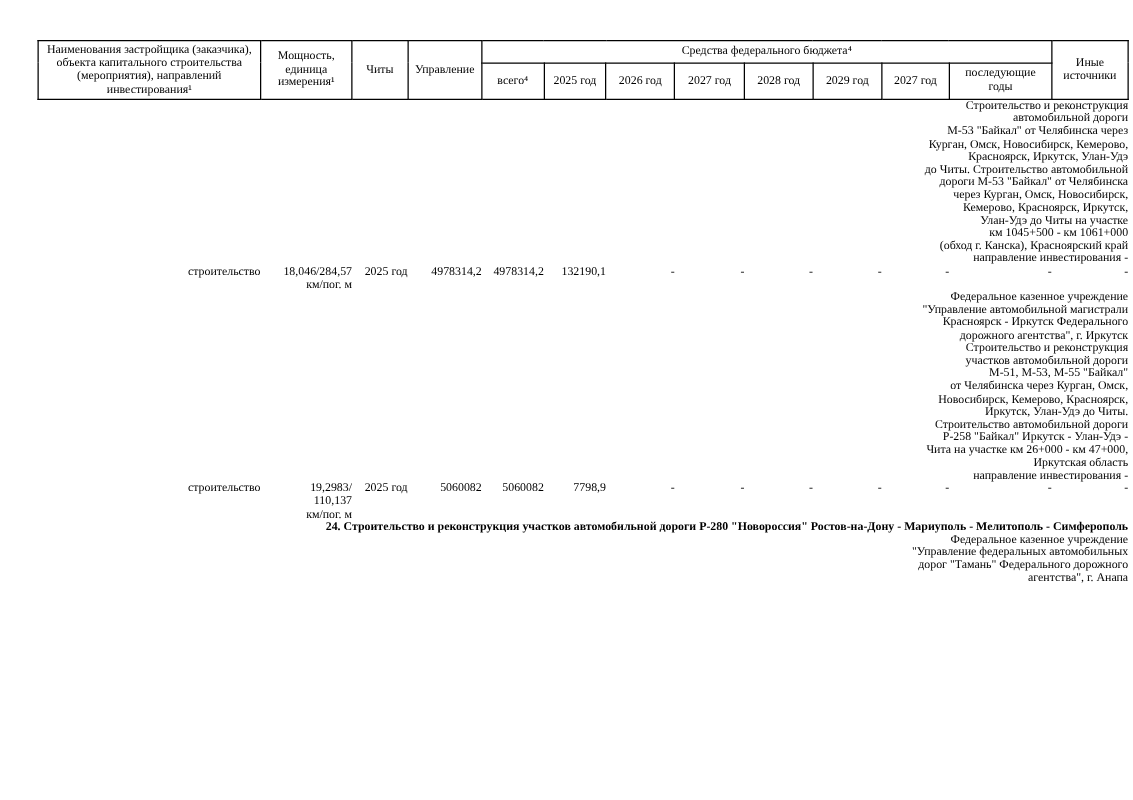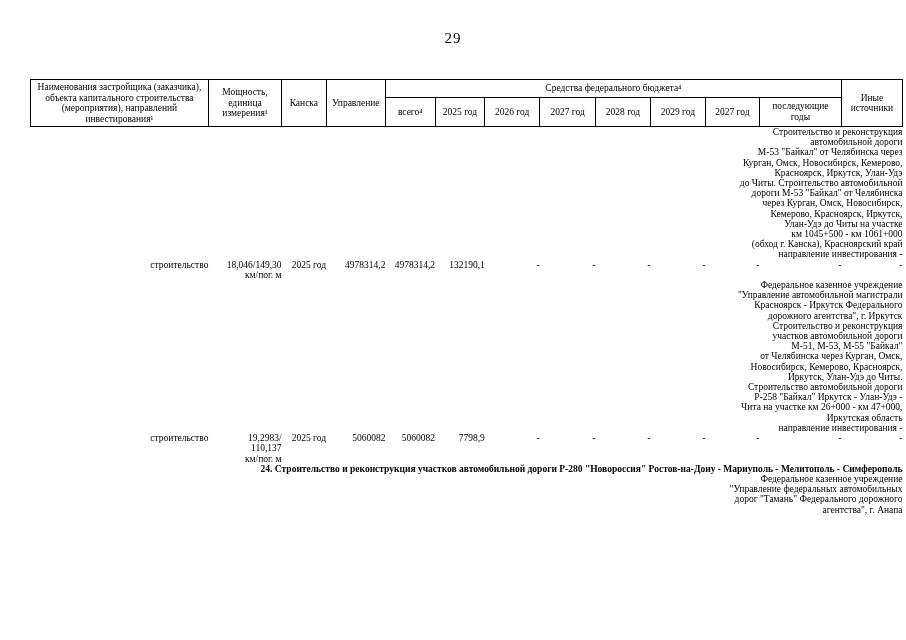--- a/index.html
+++ b/index.html
@@ -52,21 +52,20 @@
   td.rowlabel  { padding: 2px 0 0 31px; }
   td.val       { padding-top: 2px; text-align: center; white-space: pre-line; }
   td.org       { padding: 11px 0 0 0; white-space: pre-line; }
   td.org-last  { padding: 8px 0 0 0; white-space: pre-line; }
   td.sec-head  { padding: 5px 0 0 0; text-align: center; font-weight: bold; }
 </style>
 </head>
 <body>
 
 <div class="page">
-  <div class="page-number">29</div>
 
   <table class="doc-table">
     <colgroup>
       <col style="width:20.4%">
         <col style="width:8.4%">
         <col style="width:5.1%">
         <col style="width:6.8%">
       <col style="width:5.7%">
         <col style="width:5.7%">
         <col style="width:6.3%">
@@ -79,21 +78,21 @@
     </colgroup>
     <thead>
       <tr>
         <th rowspan="2">Наименования застройщика (заказчика),
 объекта капитального строительства
 (мероприятия), направлений
 инвестирования¹</th>
         <th rowspan="2">Мощность,
 единица
 измерения¹</th>
-        <th rowspan="2">Канска</th>
+        <th rowspan="2">Читы</th>
         <th rowspan="2">Управление</th>
         <th colspan="8">Средства федерального бюджета⁴</th>
         <th rowspan="2">Иные
 источники</th>
       </tr>
       <tr>
         <th>всего⁴</th>
         <th>2025 год</th>
         <th>2026 год</th>
         <th>2027 год</th>
@@ -117,21 +116,21 @@
 Кемерово, Красноярск, Иркутск,
 Улан-Удэ до Читы на участке
 км 1045+500 - км 1061+000
 (обход г. Канска), Красноярский край</td>
       </tr>
       <tr>
         <td class="direction" colspan="13">направление инвестирования -</td>
       </tr>
       <tr>
         <td class="rowlabel">строительство</td>
-        <td class="val">18,046/149,30
+        <td class="val">18,046/284,57
 км/пог. м</td>
         <td class="val">2025 год</td>
         <td class="val">4978314,2</td>
         <td class="val">4978314,2</td>
         <td class="val">132190,1</td>
         <td class="val">-</td>
         <td class="val">-</td>
         <td class="val">-</td>
         <td class="val">-</td>
         <td class="val">-</td>

